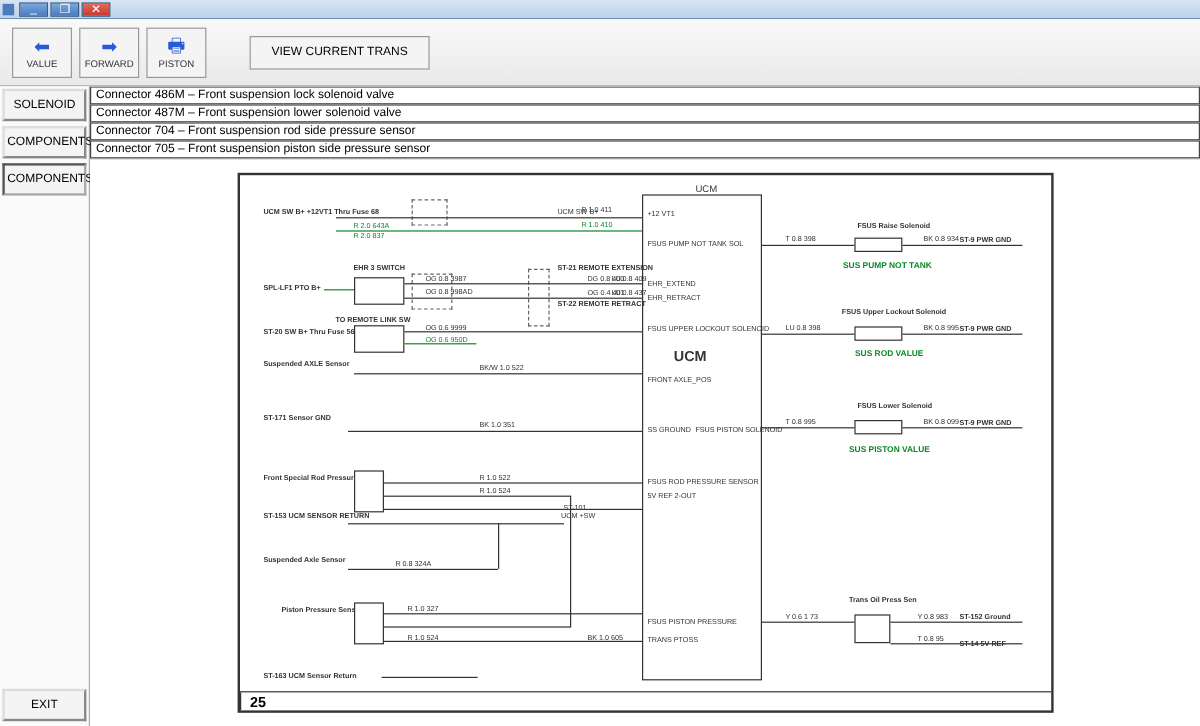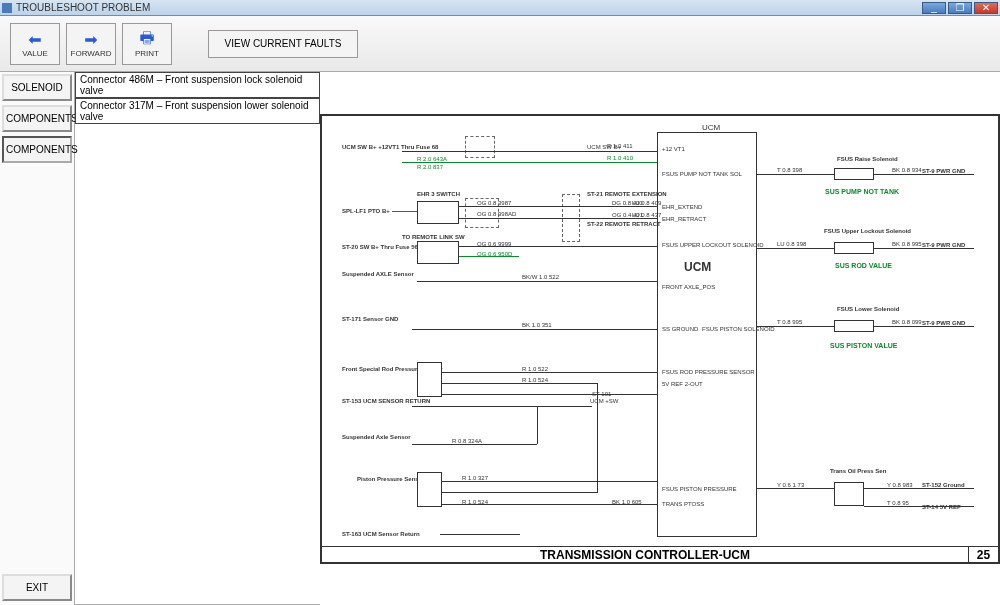--- a/index.html
+++ b/index.html
@@ -22,21 +22,21 @@
 .tb-btn .lbl { font-size: 8px; color: #333; }
 .vcf-btn { margin-left: 30px; width: 150px; height: 28px; border: 1px solid #999; background: #f4f4f4; display: flex; align-items:center; justify-content:center; font-size: 9px; cursor: pointer; }
 
 
 .main { display: flex; height: calc(605px - 16px - 56px); }
 .sidebar { width: 75px; border-right: 1px solid #aaa; display: flex; flex-direction: column; background: #fafafa; }
 .side-btn { border: 2px outset #ddd; background:#f4f4f4; padding: 6px 2px; font-size: 9px; text-align:center; cursor:pointer; margin: 2px; }
 .side-btn.active { border: 2px inset #aaa; }
 .exit-btn { margin-top:auto; margin-bottom: 4px; }
 
-.content { flex:1; display: flex; flex-direction: row; overflow: hidden; }
+.content { flex:1; display: flex; flex-direction: column; overflow: hidden; }
 .conn-table { border-bottom:1px solid #aaa; }
 .conn-row { border:1px solid #444; padding:1px 4px; font-size: 9px; background:#fff; }
 
 .schematic-zone { flex:1; display:flex; align-items:center; justify-content:center; background:#fff; }
 .schematic { width: 680px; height: 450px; border: 2px solid #333; position: relative; background:#fff; font-size:6px; }
 .sch-title-band { position:absolute; left:0; right:0; bottom:0; height:16px; border-top:1px solid #333; display:flex; }
 .sch-title { flex:1; text-align:center; font-size:12px; font-weight:bold; padding-top:1px; }
 .sch-page { width:30px; border-left:1px solid #333; text-align:center; font-size:12px; font-weight:bold; padding-top:1px; }
 .node { position:absolute; font-size:6px; color:#333; line-height:1.1; white-space:nowrap; }
 .green { color:#0a8a2a; font-size:7px; font-weight:bold; }
@@ -52,21 +52,20 @@
 </style>
 </head>
 <body>
 
 <div class="titlebar">
   <span class="icon">
     <svg width="10" height="10">
         <rect width="10" height="10" fill="#4a7bbd"></rect>
       </svg>
   </span>
-  <span class="title">TROUBLESHOOT PROBLEM</span>
   <div class="winbtns">
     <div class="winbtn min">
         <span>_</span>
       </div>
     <div class="winbtn max">
         <span>❐</span>
       </div>
     <div class="winbtn close">
         <span>✕</span>
       </div>
@@ -77,39 +76,41 @@
   <div class="tb-btn">
     <span class="glyph">⬅</span>
     <span class="lbl">VALUE</span>
   </div>
   <div class="tb-btn">
     <span class="glyph">➡</span>
     <span class="lbl">FORWARD</span>
   </div>
   <div class="tb-btn">
     <span class="glyph">🖶</span>
-    <span class="lbl">PRINT</span>
+    <span class="lbl">PISTON</span>
   </div>
   <div class="vcf-btn">
-    <span>VIEW CURRENT FAULTS</span>
+    <span>VIEW CURRENT TRANS</span>
   </div>
 </div>
 
 <div class="main">
   <div class="sidebar">
     <div class="side-btn"><span>SOLENOID</span></div>
     <div class="side-btn"><span>COMPONENTS</span></div>
     <div class="side-btn active"><span>COMPONENTS</span></div>
     <div class="side-btn exit-btn"><span>EXIT</span></div>
   </div>
 
   <div class="content">
     <div class="conn-table">
       <div class="conn-row"><span>Connector 486M – Front suspension lock solenoid valve</span></div>
-      <div class="conn-row"><span>Connector 317M – Front suspension lower solenoid valve</span></div>
+      <div class="conn-row"><span>Connector 487M – Front suspension lower solenoid valve</span></div>
+      <div class="conn-row"><span>Connector 704 – Front suspension rod side pressure sensor</span></div>
+      <div class="conn-row"><span>Connector 705 – Front suspension piston side pressure sensor</span></div>
     </div>
 
     <div class="schematic-zone">
       <div class="schematic">
 
         <div class="node" style="left:380px; top:8px; font-size:8px;">UCM</div>
 
         <div class="ucm-box" style="left:335px; top:16px; width:100px; height:405px;"></div>
         <div class="node ucm-label" style="left:362px; top:145px;">UCM</div>
 
@@ -240,19 +241,18 @@
         <div class="node" style="left:570px; top:51px;">BK 0.8 934</div>
         <div class="node" style="left:455px; top:125px;">LU 0.8 398</div>
         <div class="node" style="left:570px; top:125px;">BK 0.8 995</div>
         <div class="node" style="left:455px; top:203px;">T 0.8 995</div>
         <div class="node" style="left:570px; top:203px;">BK 0.8 099</div>
         <div class="node" style="left:455px; top:366px;">Y 0.6 1 73</div>
         <div class="node" style="left:565px; top:366px;">Y 0.8 983</div>
         <div class="node" style="left:565px; top:384px;">T 0.8 95</div>
 
         <div class="sch-title-band">
-          <div class="sch-title">TRANSMISSION CONTROLLER-UCM</div>
           <div class="sch-page">25</div>
         </div>
       </div>
     </div>
   </div>
 </div>
 
 </body></html>

